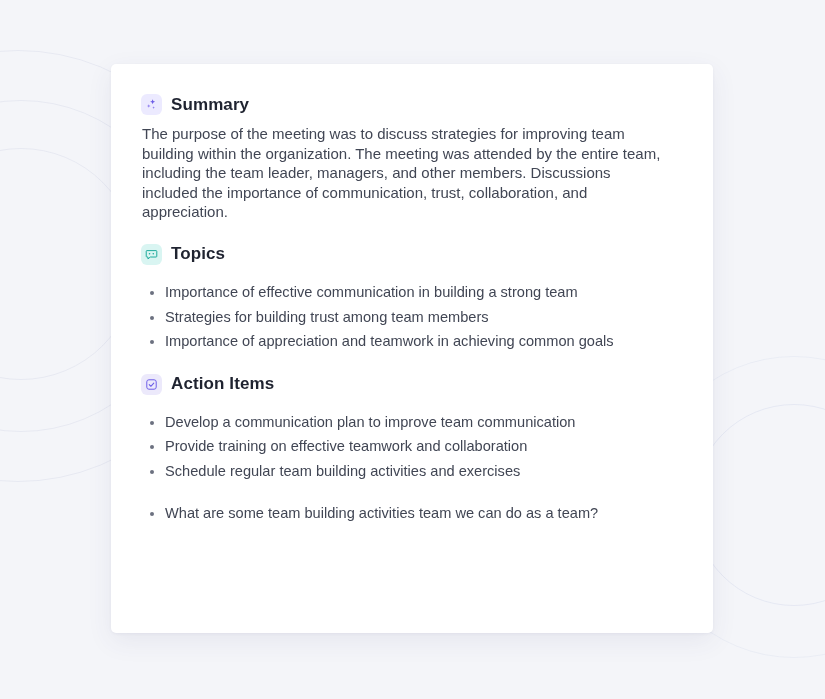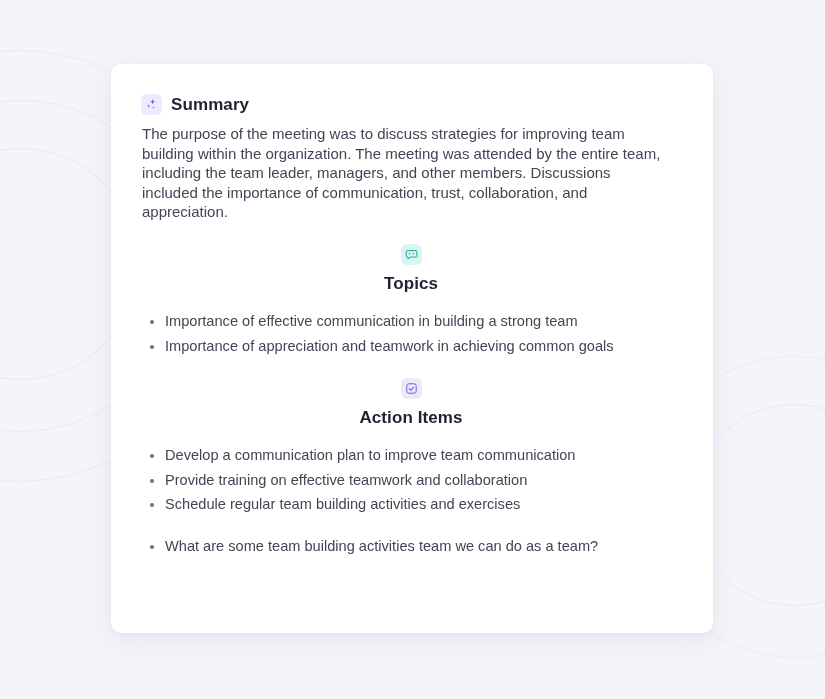--- a/index.html
+++ b/index.html
@@ -33,21 +33,21 @@
   .ring-d { width: 200px; height: 200px; right: -70px; top: 404px; border-color: rgba(130, 150, 200, 0.13); }
   .ring-e { width: 300px; height: 300px; right: -120px; top: 356px; border-color: rgba(130, 150, 200, 0.09); }
 
   .card {
     position: absolute;
     left: 111px;
     top: 64px;
     width: 602px;
     height: 569px;
     background: #ffffff;
-    border-radius: 10px;
+    border-radius: 5px;
     box-shadow: 0 8px 26px rgba(60, 70, 120, 0.08), 0 1px 3px rgba(60, 70, 120, 0.06);
     box-sizing: border-box;
     padding: 30px 32px 0 30px;
   }
 
   .section { margin-bottom: 4px; }
 
   .section-head {
     display: flex;
     align-items: center;
@@ -107,22 +107,22 @@
   ul.bullets li::before {
     content: "";
     position: absolute;
     left: 9px;
     top: 8px;
     width: 4px;
     height: 4px;
     border-radius: 50%;
     background: #6c7180;
   }
-  .sec-topics .section-head { margin-top: 4px; flex-direction: column; }
-  .sec-action .section-head { margin-top: 4px; flex-direction: column; }
+  .sec-topics .section-head { margin-top: 4px; }
+  .sec-action .section-head { margin-top: 4px; }
   .sec-key .section-head { margin-top: 4px; }
 </style>
 </head>
 <body>
 
 <div class="bg-decor">
   <div class="ring ring-a"></div>
   <div class="ring ring-b"></div>
   <div class="ring ring-c"></div>
   <div class="ring ring-d"></div>
@@ -151,20 +151,21 @@
         <svg width="13" height="13" viewBox="0 0 16 16" aria-hidden="true">
           <path d="M2.4 3.2h11.2a.9.9 0 0 1 .9.9v6.1a.9.9 0 0 1-.9.9H6.6L3.6 13.4v-2.3H2.4a.9.9 0 0 1-.9-.9V4.1a.9.9 0 0 1 .9-.9z" fill="none" stroke="#1aa99a" stroke-width="1.2"></path>
           <circle cx="5.6" cy="7.1" r=".95" fill="#1aa99a"></circle>
           <circle cx="10.2" cy="7.1" r=".95" fill="#1aa99a"></circle>
         </svg>
       </span>
       <span class="section-title">Topics</span>
     </div>
     <ul class="bullets">
       <li>Importance of effective communication in building a strong team</li>
+      <li>Strategies for building trust among team members</li>
       <li>Importance of appreciation and teamwork in achieving common goals</li>
     </ul>
   </div>
 
   <div class="section sec-action">
     <div class="section-head">
       <span class="sec-icon ic-action">
         <svg width="13" height="13" viewBox="0 0 16 16" aria-hidden="true">
           <rect x="2.2" y="2.2" width="11.6" height="11.6" rx="2.6" fill="none" stroke="#6c5ce7" stroke-width="1.2"></rect>
           <path d="M5.2 8.2l2 2 3.6-4" fill="none" stroke="#6c5ce7" stroke-width="1.3" stroke-linecap="round" stroke-linejoin="round"></path>

